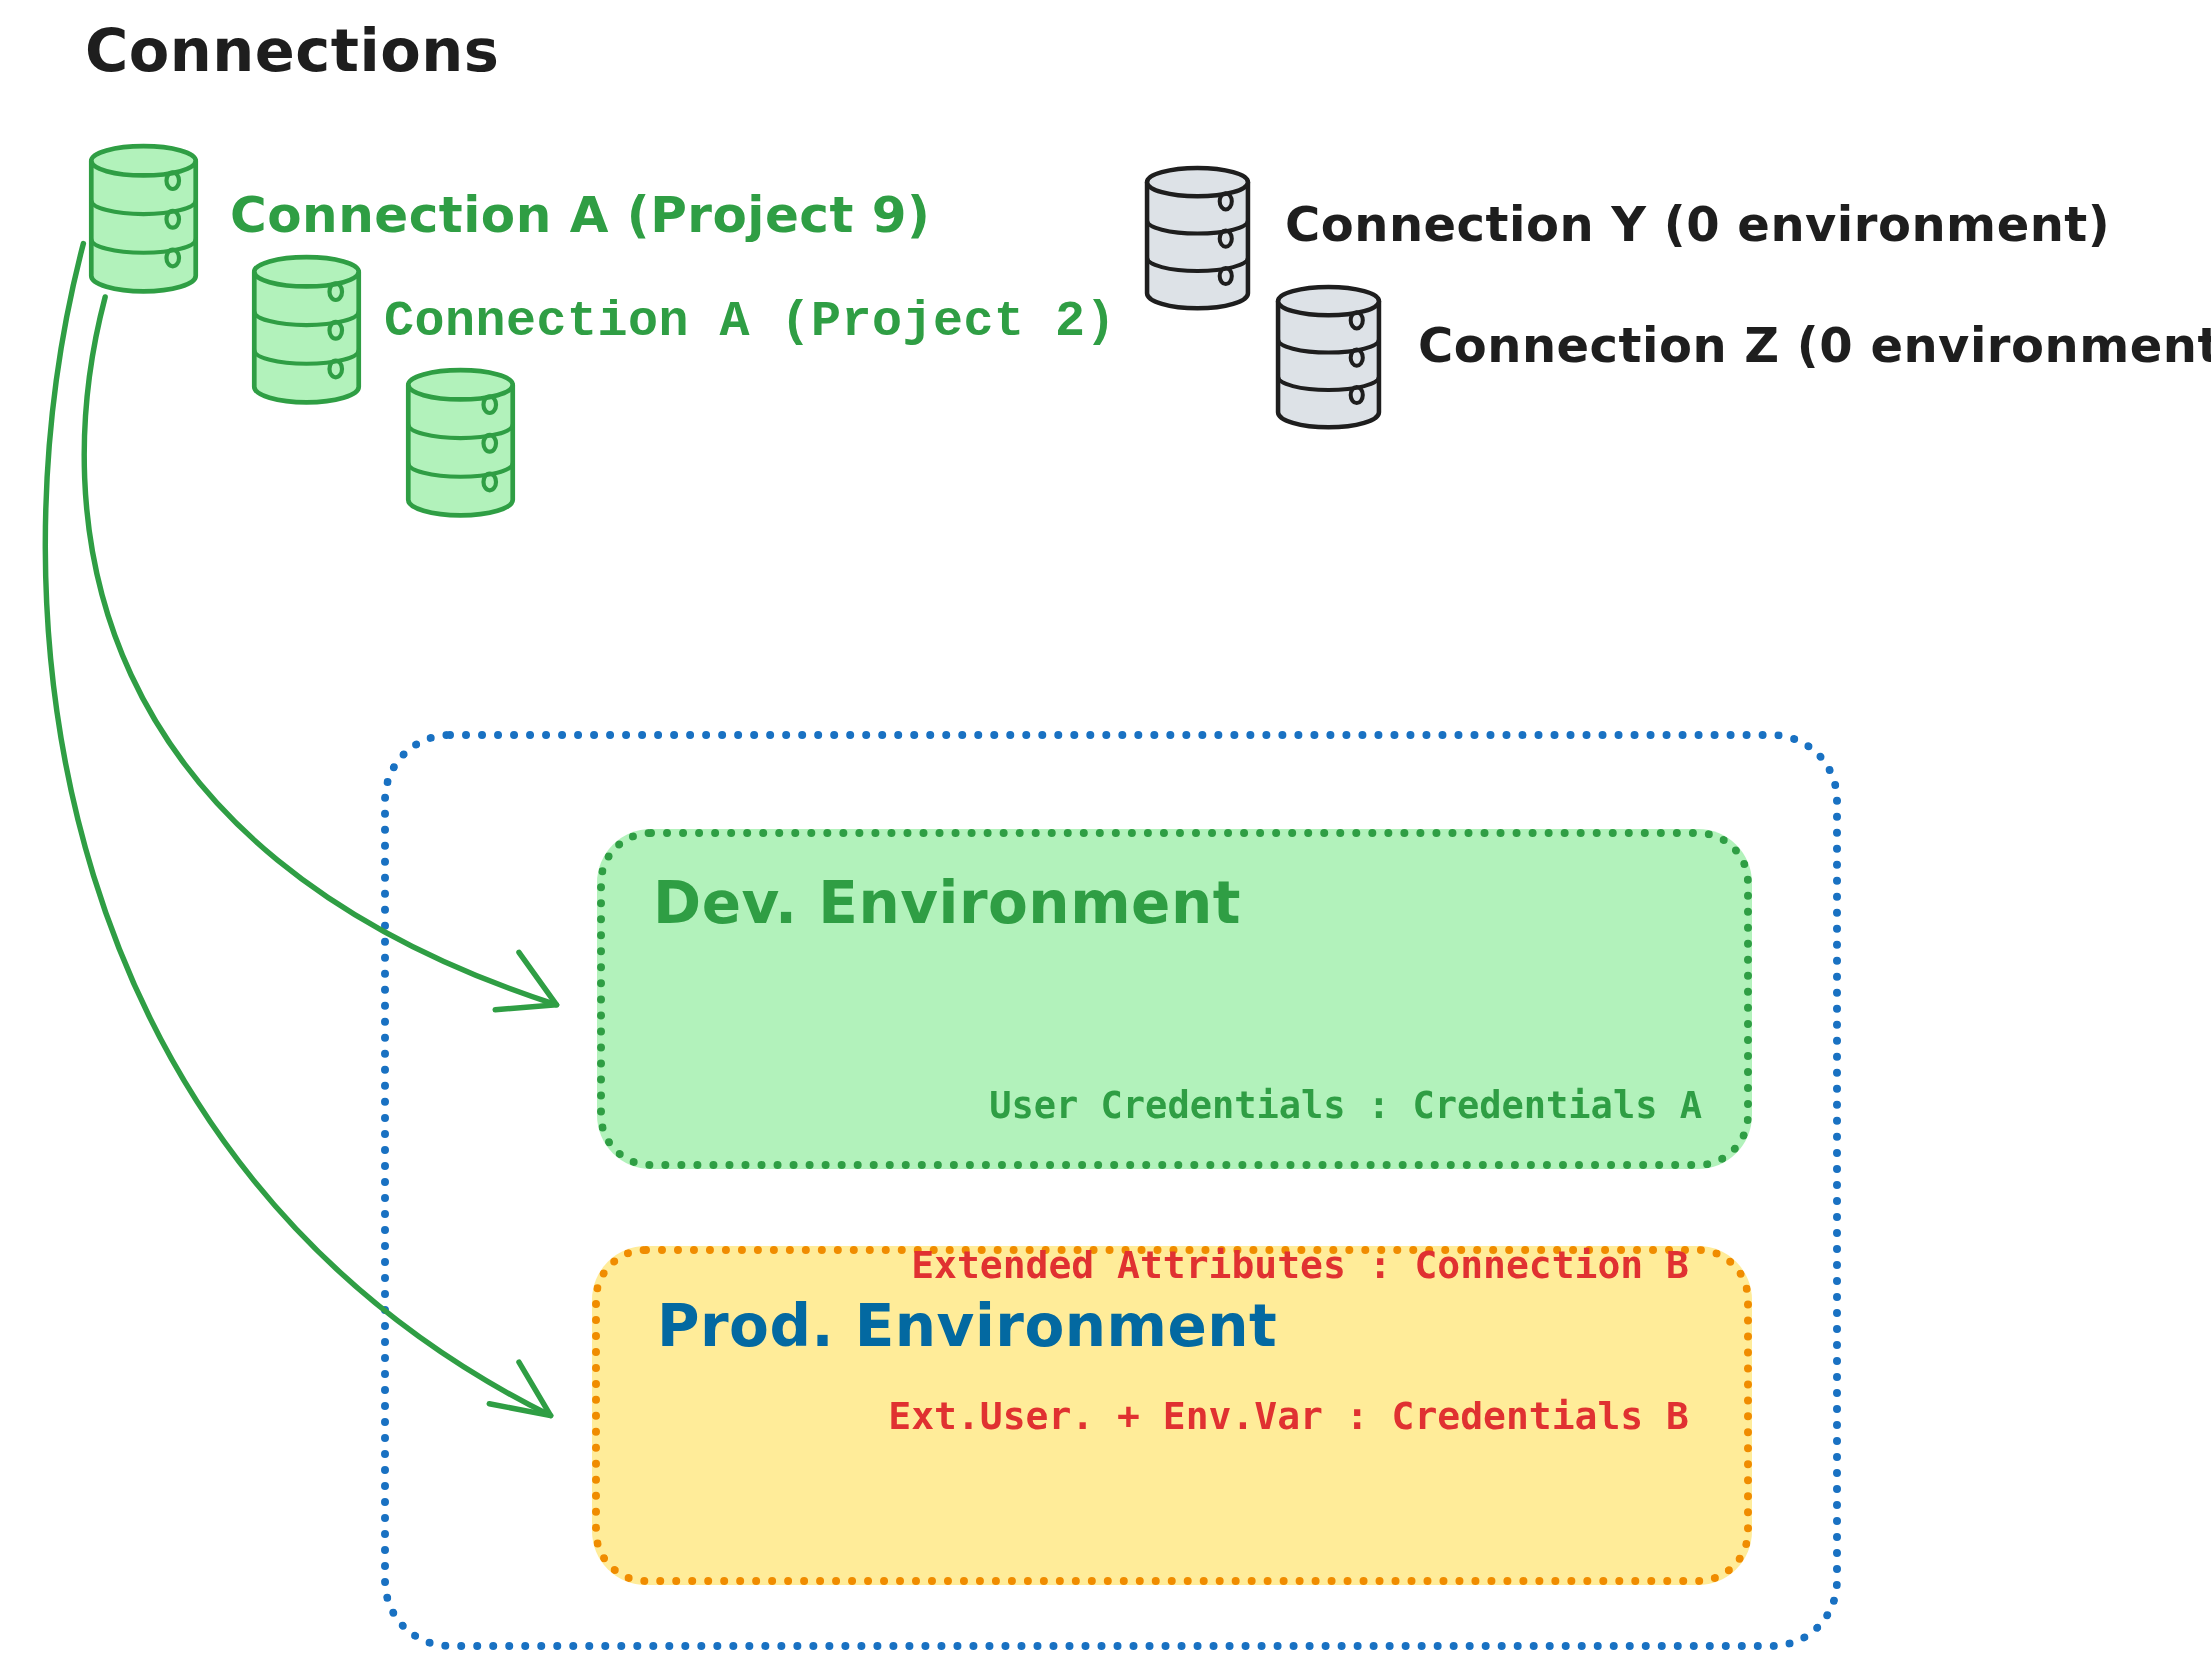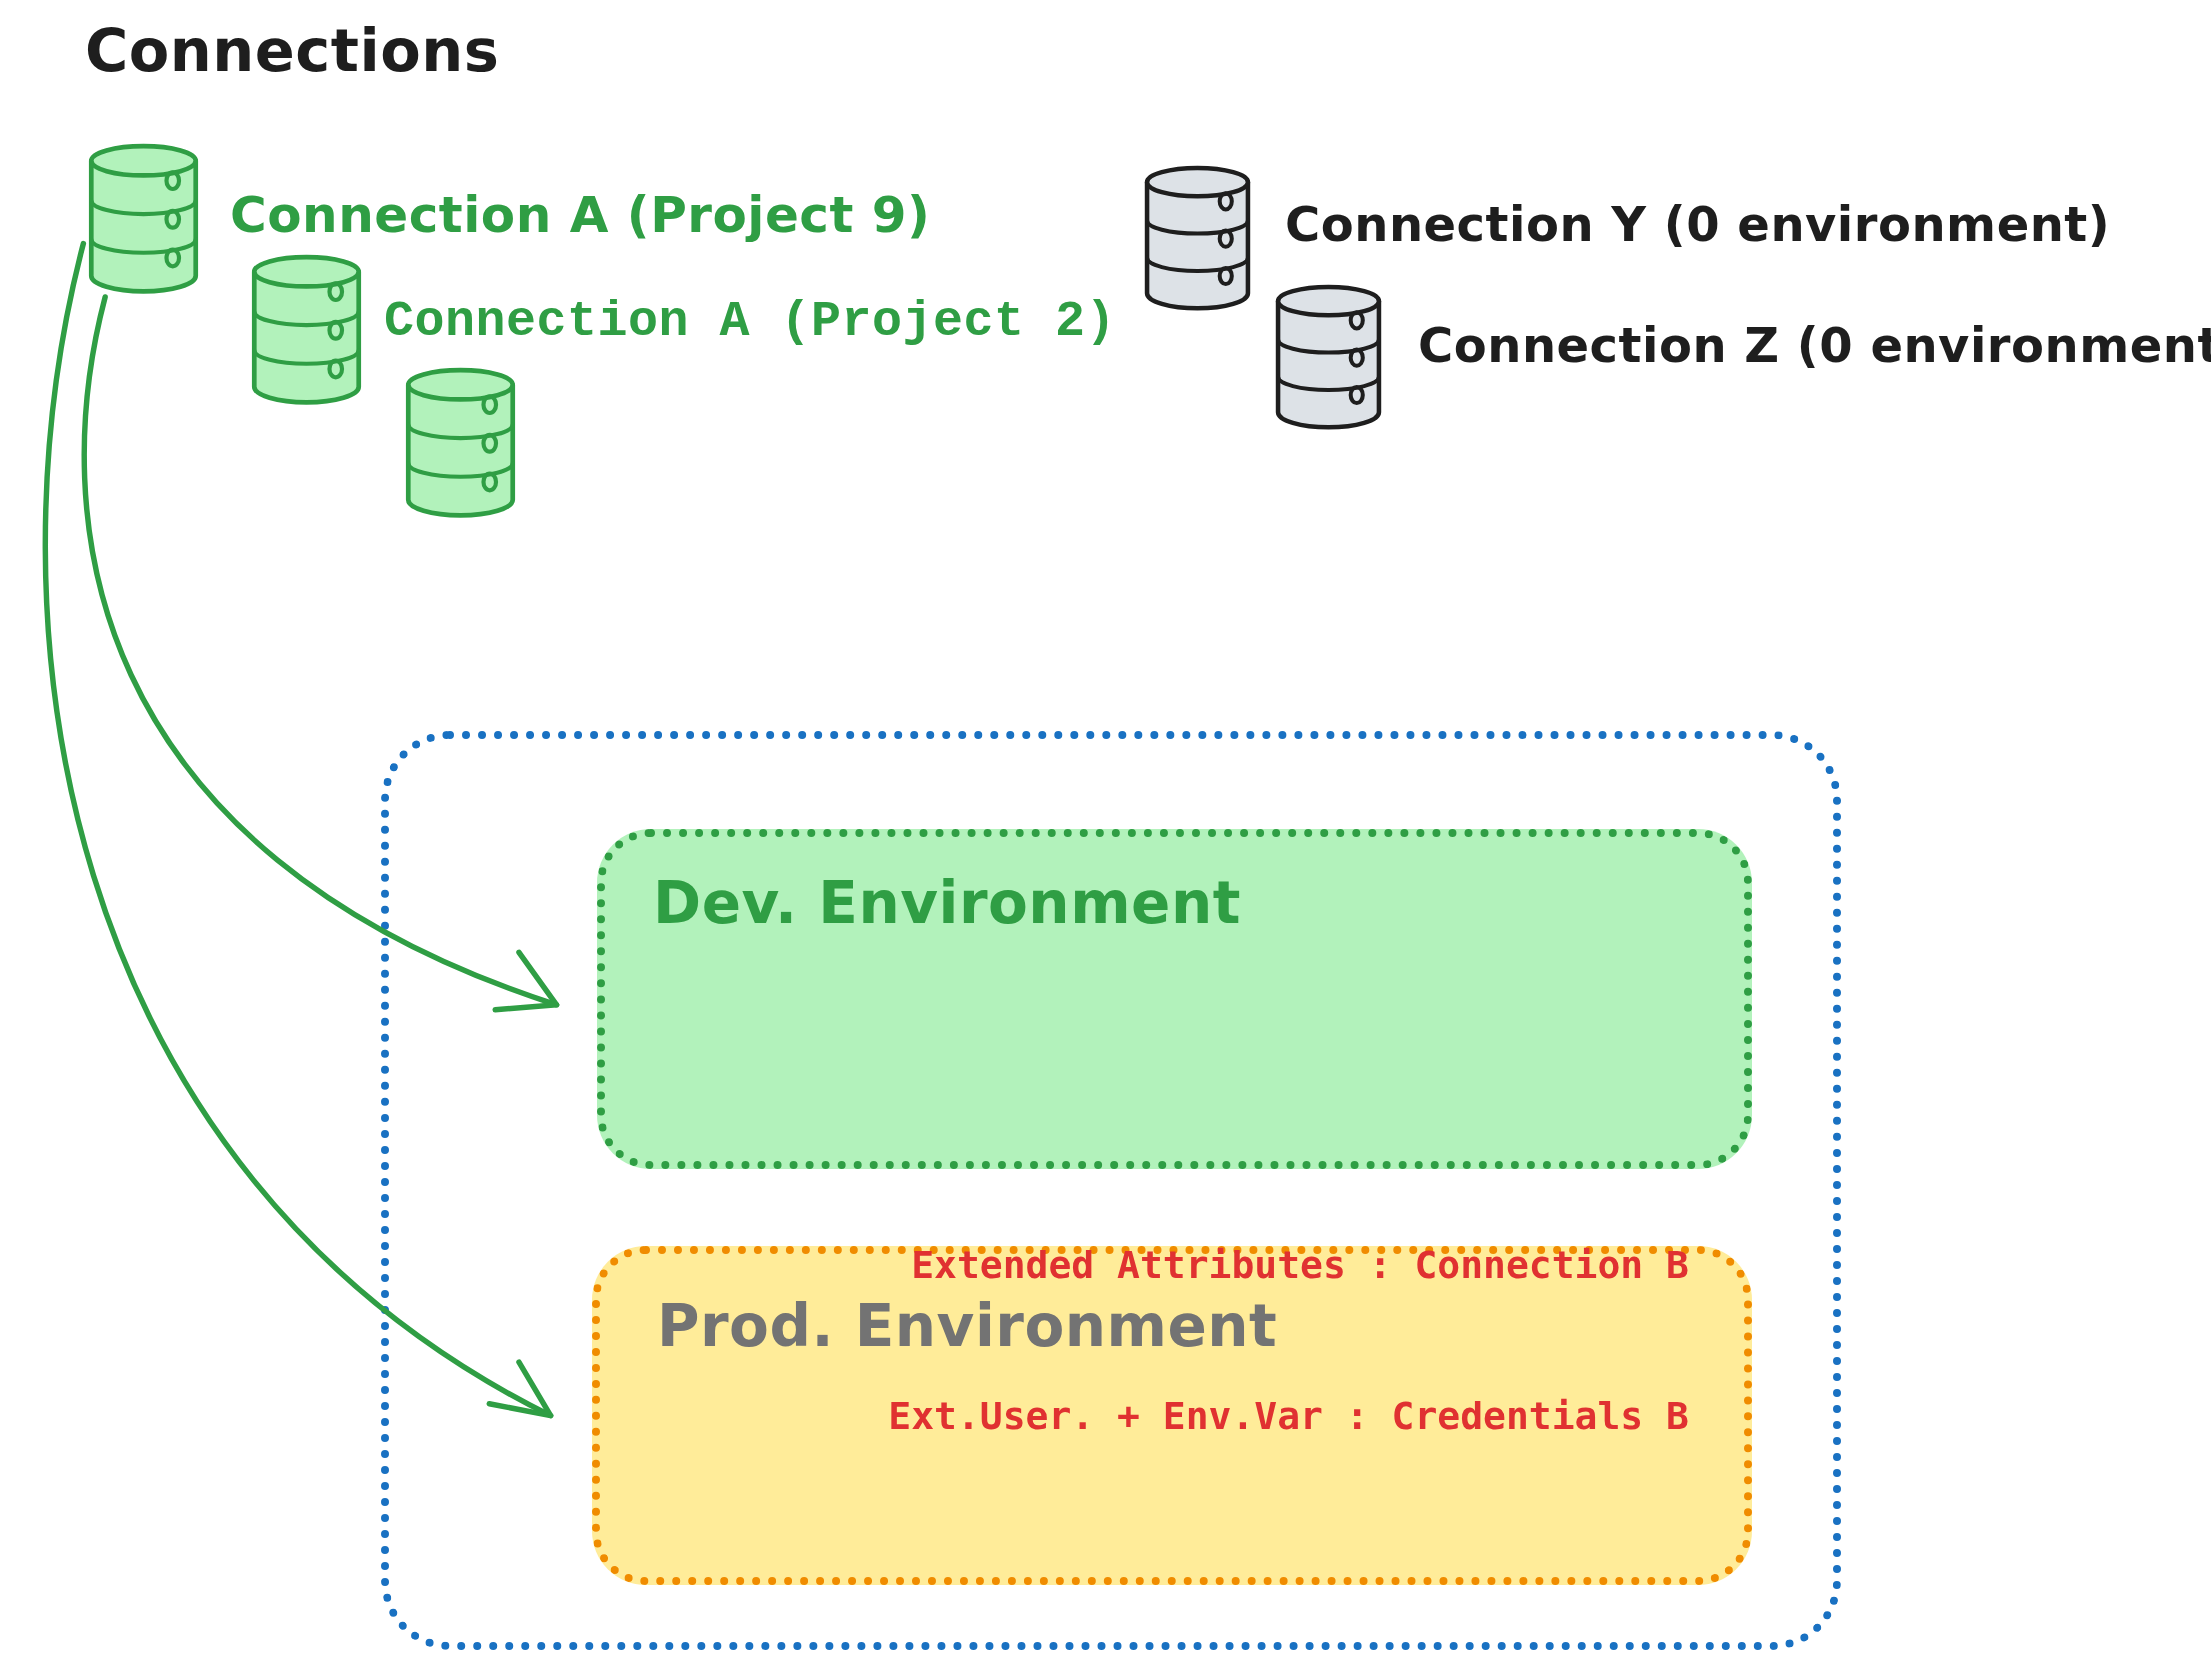--- a/index.html
+++ b/index.html
@@ -51,21 +51,21 @@
   .dev-box {
     left: 597px; top: 829px; width: 1155px; height: 340px;
     border: 8px dotted #2f9e44; background: #b2f2bb;
   }
   .prod-box {
     left: 592px; top: 1246px; width: 1160px; height: 339px;
     border: 8px dotted #f08c00; background: #ffec99;
   }
   .env-title { position: absolute; font-size: 58px; font-weight: 600; letter-spacing: 0.5px; white-space: nowrap; }
   .dev-title  { left: 48px; top: 32px;  color: #2f9e44; }
-  .prod-title { left: 57px; top: 38px;  color: #737373; }
+  .prod-title { left: 57px; top: 38px;  color: #0369a1; }
   .mono-note {
     position: absolute;
     font-family: "DejaVu Sans Mono", "Liberation Mono", monospace;
     font-weight: bold; font-size: 37px; line-height: 1.32;
     text-align: right; white-space: pre;
   }
   .dev-note  { right: 42px; bottom: 30px; color: #2f9e44; }
   .prod-note { right: 55px; bottom: 36px; color: #e03131; font-size: 38px; }
 
   
@@ -139,20 +139,21 @@
   <div class="abs hand conn-label green-text label-a1">Connection A (Project 9)</div>
   <div class="abs hand conn-label green-text label-a2">Connection A (Project 2)</div>
   <div class="abs hand conn-label black-text label-y">Connection Y (0 environment)</div>
   <div class="abs hand conn-label black-text label-z">Connection Z (0 environment)</div>
 
 
   <div class="abs project-box"></div>
 
   <div class="abs env-box dev-box">
     <div class="env-title dev-title">Dev. Environment</div>
+    <div class="mono-note dev-note">User Credentials : Credentials A</div>
   </div>
 
   <div class="abs env-box prod-box">
     <div class="env-title prod-title">Prod. Environment</div>
     <div class="mono-note prod-note">
       <div>Extended Attributes : Connection B</div>
       <div>Ext.User. + Env.Var : Credentials B</div>
     </div>
   </div>
 

